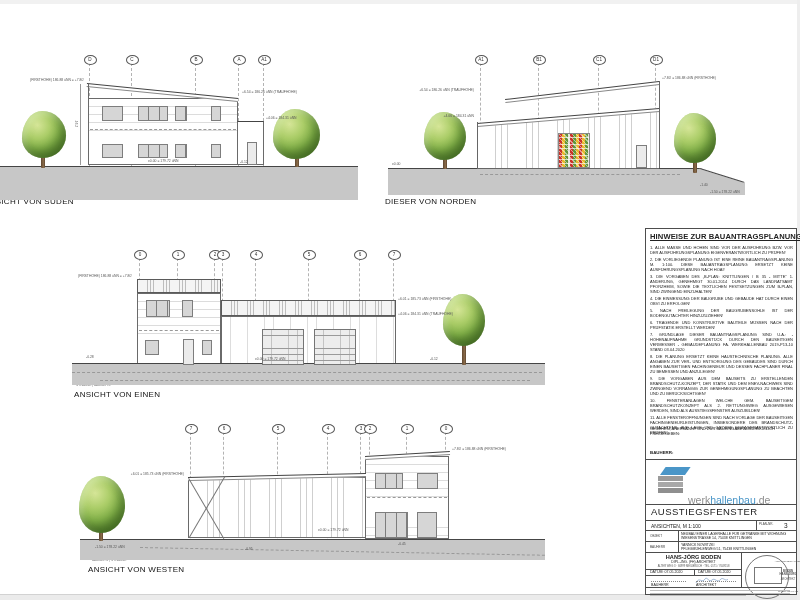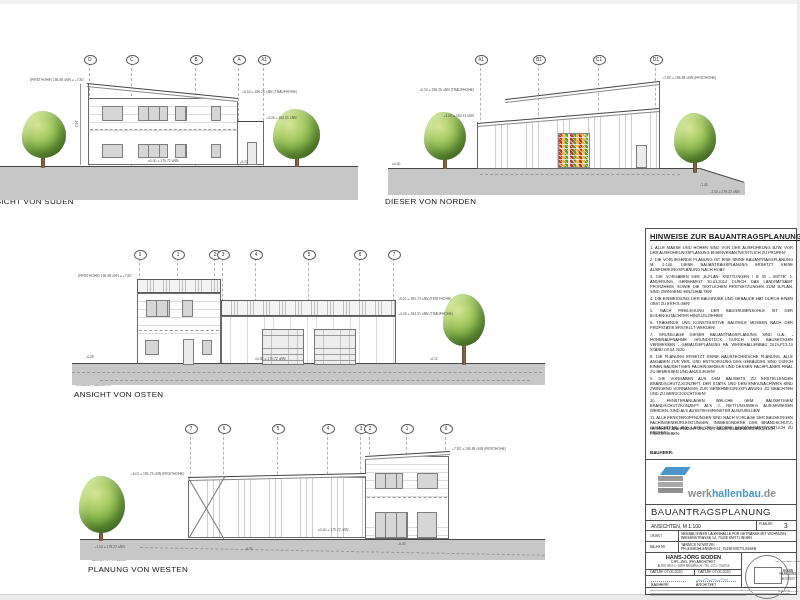--- a/index.html
+++ b/index.html
@@ -191,21 +191,21 @@
   <i class="trunk" style="left:462px;top:341px;width:4px;height:24px"></i>
 
   <span class="dim" style="left:70px;top:274px;width:62px;text-align:right">(FIRSTHÖHE) 186.88 üNN = +7.80'</span>
   <span class="dim" style="left:398px;top:297px">+6.01 = 185.73 üNN (FIRSTHÖHE)</span>
   <span class="dim" style="left:398px;top:312px">+4.06 = 184.31 üNN (TRAUFHÖHE)</span>
   <span class="dim" style="left:255px;top:357px">±0.00 = 179.72 üNN</span>
   <span class="dim" style="left:86px;top:355px">-0.28</span>
   <span class="dim" style="left:430px;top:357px">-0.12</span>
 
   <span class="cap" style="left:76px;top:383px">STRASSE | BAUSEITS</span>
-  <div class="lbl" style="left:74px;top:390px">ANSICHT VON OSTEN</div>
+  <div class="lbl" style="left:74px;top:390px">ANSICHT VON EINEN</div>
 </div>
 
 <div>
   <div class="bubble" style="left:184.5px;top:424px">7</div>
   <div class="bubble" style="left:217.5px;top:424px">6</div>
   <div class="bubble" style="left:271.5px;top:424px">5</div>
   <div class="bubble" style="left:321.5px;top:424px">4</div>
   <div class="bubble" style="left:354.5px;top:424px">3</div>
   <div class="bubble" style="left:363.5px;top:424px">2</div>
   <div class="bubble" style="left:400.5px;top:424px">1</div>
@@ -239,21 +239,21 @@
   <i class="trunk" style="left:99px;top:528px;width:4px;height:13px"></i>
 
   <span class="dim" style="left:120px;top:472px;width:64px;text-align:right">+6.01 = 185.73 üNN (FIRSTHÖHE)</span>
   <span class="dim" style="left:452px;top:447px">+7.80' = 186.88 üNN (FIRSTHÖHE)</span>
   <span class="dim" style="left:318px;top:528px">±0.00 = 179.72 üNN</span>
   <span class="dim" style="left:95px;top:545px;z-index:5">-1.50 = 178.22 üNN</span>
   <span class="dim" style="left:245px;top:547px;z-index:5">-0.95</span>
   <span class="dim" style="left:398px;top:542px;z-index:5">-0.45</span>
 
   <span class="cap" style="left:92px;top:558px">BAUSEITS | STRASSE</span>
-  <div class="lbl" style="left:88px;top:565px">PLANUNG VON WESTEN</div>
+  <div class="lbl" style="left:88px;top:565px">ANSICHT VON WESTEN</div>
 </div>
 
 <div id="panel">
   <div class="ph">HINWEISE ZUR BAUANTRAGSPLANUNG:</div>
 
   <div class="a" style="left:4px;top:16px;width:143px">
     <div class="note">1. ALLE MASSE UND HÖHEN SIND VOR DER AUSFÜHRUNG BZW. VOR DER AUSFÜHRUNGSPLANUNG EIGENVERANTWORTLICH ZU PRÜFEN!</div>
     <div class="note">2. DIE VORLIEGENDE PLANUNG IST EINE REINE BAUANTRAGSPLANUNG M. 1:100. DIESE BAUANTRAGSPLANUNG ERSETZT KEINE AUSFÜHRUNGSPLANUNG NACH HOAI!</div>
     <div class="note">3. DIE VORGABEN DES „B-PLAN: KNITTLINGEN / B 35 - MITTE“ 1. ÄNDERUNG, GENEHMIGT 30.01.2014 DURCH DAS LANDRATSAMT PFORZHEIM, SOWIE DIE TEXTLICHEN FESTSETZUNGEN ZUM B-PLAN, SIND ZWINGEND EINZUHALTEN!</div>
     <div class="note">4. DIE EINMESSUNG DER BAUGRUBE UND GEBÄUDE HAT DURCH EINEN ÖBVI ZU ERFOLGEN!</div>
@@ -269,27 +269,27 @@
   <div class="a" style="left:4px;top:197px;width:143px;font-size:4px">GESEHEN, ANERKANNT UND ZUR BAUEINGABE AUSDRÜCKLICH FREIGEGEBEN:</div>
   <div class="a" style="left:4px;top:221px;font-size:4.4px;font-weight:bold">BAUHERR:</div>
 
   <i class="pline" style="top:230px"></i>
 
   <div>
     <i class="a" style="left:14px;top:238px;width:25px;height:8px;background:#4a96c8;transform-origin:0 100%;transform:skewX(-35deg)"></i>
     <i class="a" style="left:12px;top:247px;width:25px;height:5px;background:#9a9a9a"></i>
     <i class="a" style="left:12px;top:253px;width:25px;height:5px;background:#a8a8a8"></i>
     <i class="a" style="left:12px;top:259px;width:25px;height:5px;background:#8f8f8f"></i>
-    <div class="a" style="left:42px;top:258px;font-size:10.5px;font-weight:bold;white-space:nowrap">
+    <div class="a" style="left:42px;top:265px;font-size:10.5px;font-weight:normal;white-space:nowrap">
       <span style="color:#8e8e8e">werk</span><span style="color:#4a96c8">hallenbau</span><span style="color:#8e8e8e">.de</span>
     </div>
   </div>
 
   <i class="pline" style="top:275px"></i>
-  <div class="a" style="left:5px;top:277px;font-size:9.5px;letter-spacing:.5px;color:#1a1a1a">BAUANTRAGSPLANUNG</div>
+  <div class="a" style="left:5px;top:277px;font-size:9.5px;letter-spacing:.5px;color:#1a1a1a">AUSSTIEGSFENSTER</div>
 
   <i class="pline" style="top:291px"></i>
   <div class="a" style="left:5px;top:293.5px;font-size:5px">ANSICHTEN, M 1:100</div>
   <i class="pvline" style="left:110px;top:291px;height:10px"></i>
   <span class="tinylbl" style="left:113px;top:293px">PLAN-NR.</span>
   <span class="a" style="left:138px;top:292.5px;font-size:6.5px">3</span>
 
   <i class="pline" style="top:301px"></i>
   <span class="tinylbl" style="left:4px;top:304.5px">OBJEKT</span>
   <i class="pvline" style="left:32px;top:301px;height:11px"></i>

